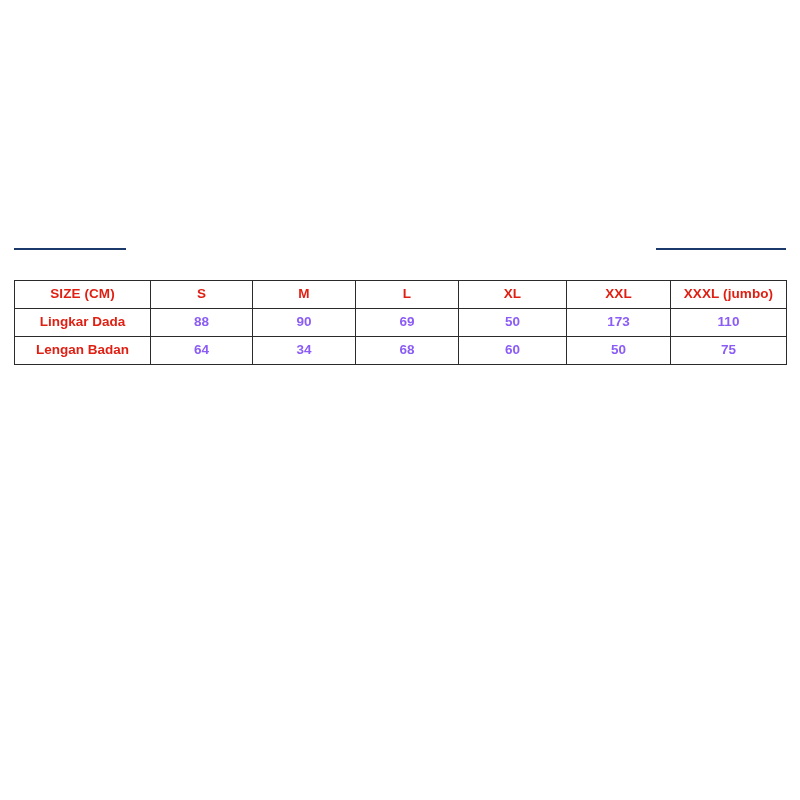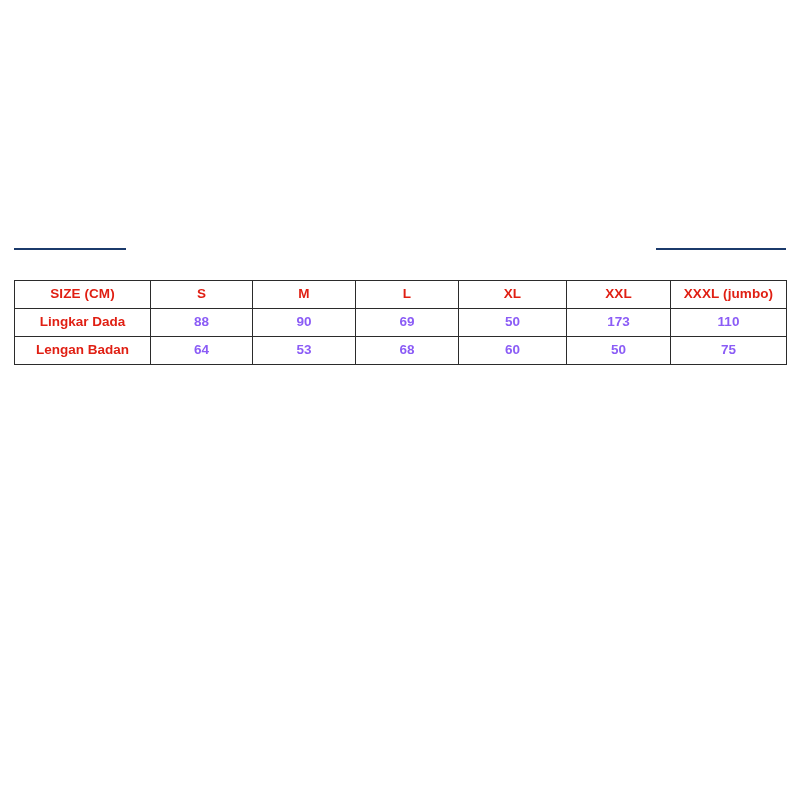--- a/index.html
+++ b/index.html
@@ -136,21 +136,21 @@
           <td>88</td>
           <td>90</td>
           <td>69</td>
           <td>50</td>
           <td>173</td>
           <td>110</td>
         </tr>
         <tr>
           <td class="row-label">Lengan Badan</td>
           <td>64</td>
-          <td>53</td>
+          <td>34</td>
           <td>68</td>
           <td>60</td>
           <td>50</td>
           <td>75</td>
         </tr>
       </tbody>
     </table>
   </div>
 
 </div>

